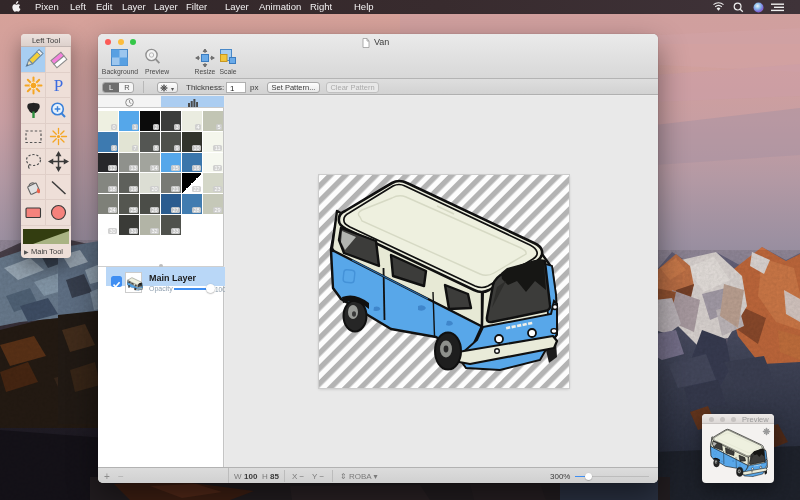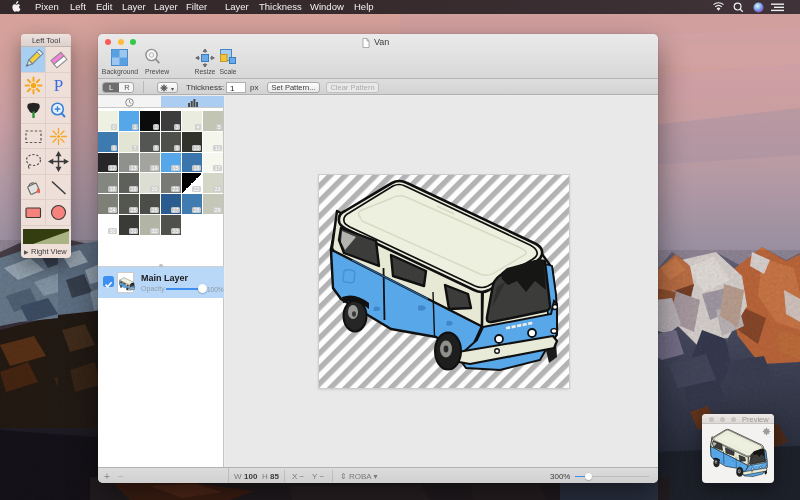--- a/index.html
+++ b/index.html
@@ -123,22 +123,22 @@
     <path d="M7.3 2.1 C7.8 1.5 8.15 0.7 8.05 0 C7.35 0.05 6.55 0.5 6.05 1.1 C5.6 1.65 5.2 2.45 5.35 3.15 C6.1 3.2 6.85 2.75 7.3 2.1 Z" fill="#f3f1f2"></path>
     <path d="M8.1 3.4 C7.2 3.35 6.45 3.9 6 3.9 C5.55 3.9 4.9 3.42 4.2 3.44 C3.28 3.46 2.42 3.98 1.95 4.8 C0.98 6.46 1.7 8.93 2.63 10.28 C3.08 10.94 3.63 11.68 4.35 11.65 C5.04 11.62 5.3 11.2 6.13 11.2 C6.96 11.2 7.2 11.65 7.93 11.63 C8.67 11.62 9.14 10.96 9.6 10.3 C10.12 9.54 10.33 8.8 10.35 8.76 C10.33 8.75 8.9 8.2 8.88 6.58 C8.87 5.22 9.99 4.57 10.04 4.54 C9.4 3.6 8.42 3.42 8.1 3.4 Z" fill="#f3f1f2"></path>
   </svg>
   <span class="abs" style="left:35px;font-weight:normal;">Pixen</span>
   <span class="abs" style="left:70px;">Left</span>
   <span class="abs" style="left:96px;">Edit</span>
   <span class="abs" style="left:122px;">Layer</span>
   <span class="abs" style="left:154px;">Layer</span>
   <span class="abs" style="left:186px;">Filter</span>
   <span class="abs" style="left:225px;">Layer</span>
-  <span class="abs" style="left:259px;">Thickness</span>
-  <span class="abs" style="left:310px;">Window</span>
+  <span class="abs" style="left:259px;">Animation</span>
+  <span class="abs" style="left:310px;">Right</span>
   <span class="abs" style="left:354px;">Help</span>
 
   <svg class="abs" width="13" height="10" viewBox="0 0 13 10" style="left:712px;top:2px">
     <path d="M6.5 8.7 L4.6 6.4 a3 3 0 0 1 3.8 0 Z" fill="#eee"></path>
     <path d="M3.2 4.7 a5.2 5.2 0 0 1 6.6 0" fill="none" stroke="#eee" stroke-width="1.1"></path>
     <path d="M1.5 2.6 a7.8 7.8 0 0 1 10 0" fill="none" stroke="#eee" stroke-width="1.1"></path>
   </svg>
 
   <svg class="abs" width="11" height="11" viewBox="0 0 11 11" style="left:733px;top:2px">
     <circle cx="4.6" cy="4.6" r="3.4" fill="none" stroke="#eee" stroke-width="1.2"></circle>
@@ -359,21 +359,21 @@
           <div style="position:absolute;right:1px;bottom:1px;background:rgba(205,205,205,0.92);color:#fff;font-size:5.5px;line-height:6px;padding:0 1.5px;border-radius:1.5px;">32</div>
         </div>
         <div class="abs" style="left:63px;top:104px;width:20px;height:19.8px;background:#4f514c;">
           <div style="position:absolute;right:1px;bottom:1px;background:rgba(205,205,205,0.92);color:#fff;font-size:5.5px;line-height:6px;padding:0 1.5px;border-radius:1.5px;">33</div>
         </div>
       </div>
 
   <div class="abs" style="left:0;top:232px;width:126px;height:1px;background:#cfcfcf;"></div>
   <div class="abs" style="left:61px;top:230px;width:4px;height:4px;border-radius:50%;background:#bdbdbd;"></div>
 
-  <div class="abs" style="left:0;top:233px;width:126px;height:31px;background:#b9d7f7;">
+  <div class="abs" style="left:8px;top:233px;width:126px;height:19px;background:#b9d7f7;">
     <div class="abs" style="left:5px;top:9px;width:11px;height:11px;background:#3f8ef2;border-radius:2.5px;">
       <svg width="11" height="11">
             <path d="M2.5 5.6 L4.6 7.8 L8.6 3.2" fill="none" stroke="#fff" stroke-width="1.6"></path>
           </svg>
     </div>
     <div class="abs" style="left:19px;top:5px;width:17px;height:21px;background:#fff;border:0.5px solid #ccc;">
       <svg width="16" height="20" viewBox="325 172 240 208" style="position:absolute;left:0.5px;top:0.5px">
             <use href="#vanart"></use>
           </svg>
     </div>
@@ -511,21 +511,21 @@
             <circle cx="12.5" cy="12.5" r="7" fill="#f5827c" stroke="#3a3a3a" stroke-width="1.1"></circle>
           </svg></div>
       </div>
 
   <svg class="abs" width="46" height="15" style="left:2px;top:195px">
     <rect x="0" y="0" width="46" height="15" fill="#333d10"></rect>
     <polygon points="10,15 46,2 46,15" fill="#a9b383"></polygon>
   </svg>
   <div class="abs" style="left:0;top:211px;width:50px;height:13px;font-size:7.5px;color:#3a3a3a;line-height:13px;">
     <span style="position:absolute;left:3px;font-size:6px;top:0.5px;color:#555;">▶</span>
-    <span style="position:absolute;left:10px;">Right View</span>
+    <span style="position:absolute;left:10px;">Main Tool</span>
   </div>
 </div>
 
 <div class="abs" id="previewwin" style="left:702px;top:414px;width:72px;height:69px;border-radius:4px;
   box-shadow:0 6px 16px rgba(0,0,0,0.4);background:#f4f2f0;overflow:hidden;">
   <div class="abs" style="left:0;top:0;width:72px;height:10px;background:linear-gradient(#ece8e6,#dcd8d6);border-bottom:1px solid #c8c4c2;">
     <div class="abs" style="left:7px;top:2.8px;width:5px;height:5px;border-radius:50%;background:#c6c2c0;"></div>
     <div class="abs" style="left:18px;top:2.8px;width:5px;height:5px;border-radius:50%;background:#c6c2c0;"></div>
     <div class="abs" style="left:29px;top:2.8px;width:5px;height:5px;border-radius:50%;background:#c6c2c0;"></div>
     <div class="abs" style="left:40px;top:1px;font-size:7.5px;color:#9a9a9a;">Preview</div>

